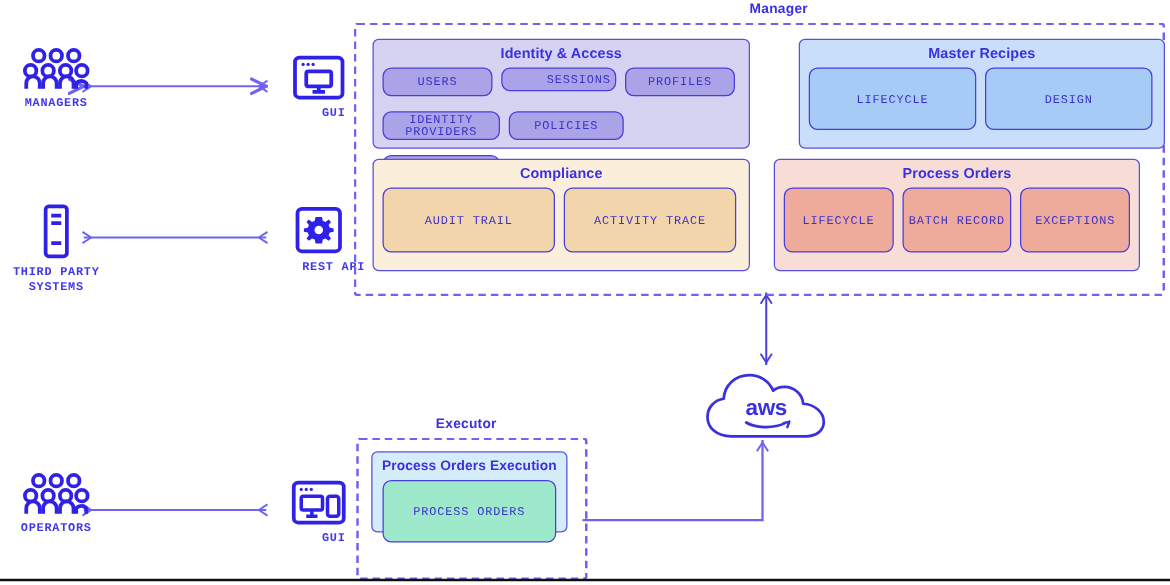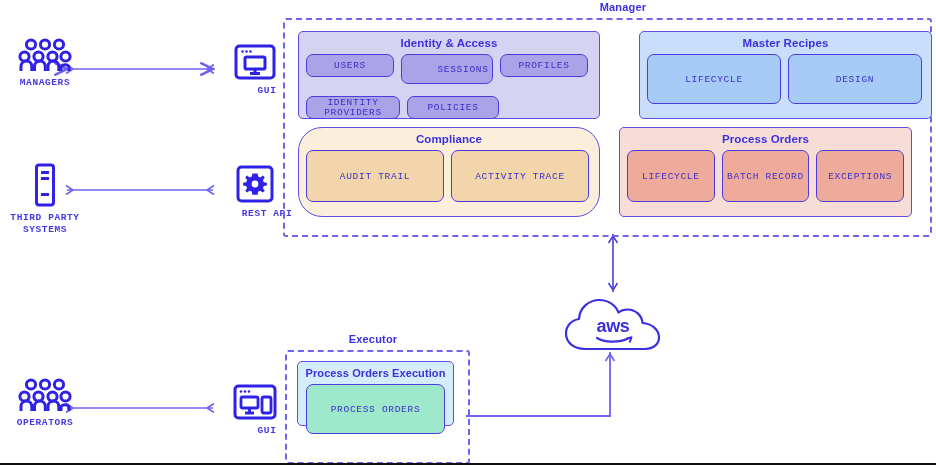--- a/index.html
+++ b/index.html
@@ -193,37 +193,37 @@
     <div class="cap">GUI</div>
   </div>
 
   <div class="boundary-title" style="left:543px;top:1px;width:160px;">Manager</div>
   <div class="boundary" style="left:283px;top:18px;width:645px;height:215px;"></div>
 
   <div class="group pal-ia" style="left:298px;top:31px;width:302px;height:88px;">
     <div class="group-title">Identity &amp; Access</div>
     <div class="cells wrap" style="gap:12px 7px;">
       <div class="cell" style="width:88px;height:23px;">USERS</div>
-      <div class="cell" style="width:92px;height:30px;padding-left:32px;">SESSIONS</div>
+      <div class="cell" style="width:92px;height:19px;padding-left:32px;">SESSIONS</div>
       <div class="cell" style="width:88px;height:23px;">PROFILES</div>
       <div class="cell" style="width:94px;height:23px;line-height:10px;">IDENTITY PROVIDERS</div>
       <div class="cell" style="width:92px;height:23px;">POLICIES</div>
       <div class="cell" style="width:94px;height:23px;">IP SETS</div>
     </div>
   </div>
 
   <div class="group pal-mr" style="left:619px;top:31px;width:293px;height:88px;margin-left:20px;">
     <div class="group-title">Master Recipes</div>
     <div class="cells">
       <div class="cell" style="width:134px;height:50px;">LIFECYCLE</div>
       <div class="cell" style="width:134px;height:50px;">DESIGN</div>
     </div>
   </div>
 
-  <div class="group pal-cp" style="left:298px;top:127px;width:302px;height:90px;border-radius:24px;">
+  <div class="group pal-cp" style="left:298px;top:127px;width:302px;height:90px;">
     <div class="group-title">Compliance</div>
     <div class="cells">
       <div class="cell" style="width:138px;height:52px;">AUDIT TRAIL</div>
       <div class="cell" style="width:138px;height:52px;">ACTIVITY TRACE</div>
     </div>
   </div>
 
   <div class="group pal-po" style="left:619px;top:127px;width:293px;height:90px;">
     <div class="group-title">Process Orders</div>
     <div class="cells">

